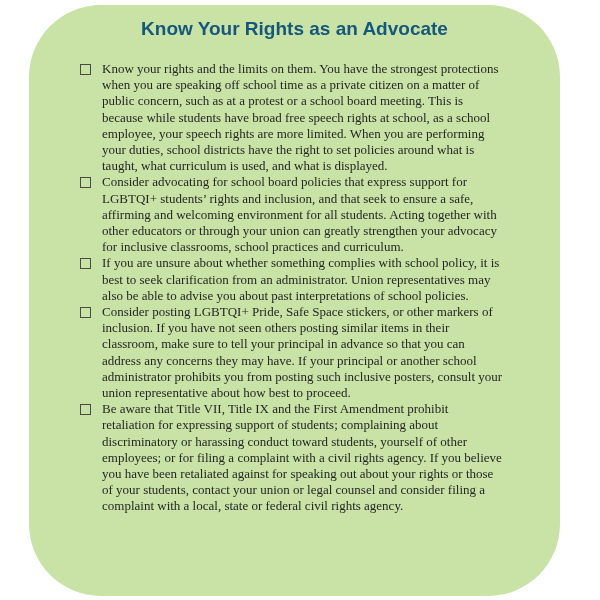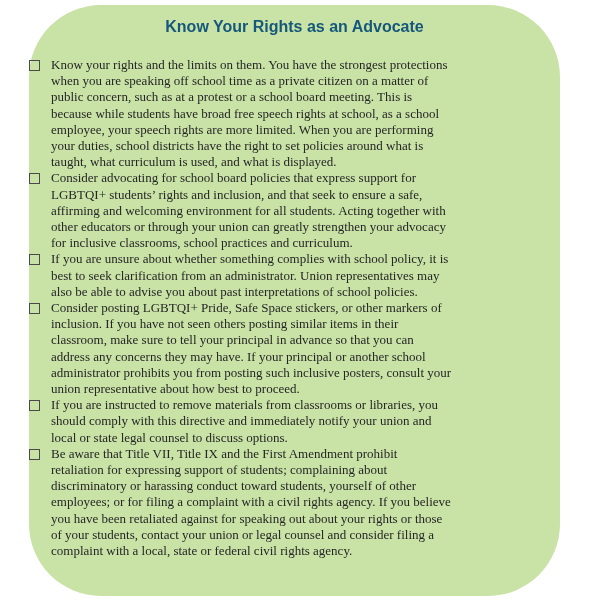--- a/index.html
+++ b/index.html
@@ -25,33 +25,34 @@
     height: 591px;
     background: var(--card_bg, #c9e2a6);
     border-radius: 72px;
     box-sizing: border-box;
   }
   .card-title {
     margin-top: 13px;
     text-align: center;
     font-family: "Liberation Sans", sans-serif;
     font-weight: bold;
-    font-size: 16px;
+    font-size: 19px;
     color: var(--title_color, #15587b);
   }
   .card-subtitle {
     margin-top: 9px;
     text-align: center;
     font-family: "Liberation Serif", serif;
     font-weight: bold;
     font-size: 15px;
     color: var(--subtitle_color, #1c1c1c);
   }
   .guidance-list {
     margin-top: 21px;
+    padding-left: 51px;
     padding-right: 18px;
   }
   .list-item {
     display: flex;
     align-items: flex-start;
   }
   .ballot-box {
     flex: 0 0 auto;
     width: 9px;
     height: 9px;
@@ -110,26 +111,20 @@
       <div class="list-item">
         <span class="ballot-box"></span>
         <div class="item-text">Consider posting LGBTQI+ Pride, Safe Space stickers, or other markers of
 inclusion. If you have not seen others posting similar items in their
 classroom, make sure to tell your principal in advance so that you can
 address any concerns they may have. If your principal or another school
 administrator prohibits you from posting such inclusive posters, consult your
 union representative about how best to proceed.</div>
       </div>
 
-      <div class="list-item">
-        <span class="ballot-box"></span>
-        <div class="item-text">If you are instructed to remove materials from classrooms or libraries, you
-should comply with this directive and immediately notify your union and
-local or state legal counsel to discuss options.</div>
-      </div>
 
       <div class="list-item">
         <span class="ballot-box"></span>
         <div class="item-text">Be aware that Title VII, Title IX and the First Amendment prohibit
 retaliation for expressing support of students; complaining about
 discriminatory or harassing conduct toward students, yourself of other
 employees; or for filing a complaint with a civil rights agency. If you believe
 you have been retaliated against for speaking out about your rights or those
 of your students, contact your union or legal counsel and consider filing a
 complaint with a local, state or federal civil rights agency.</div>

